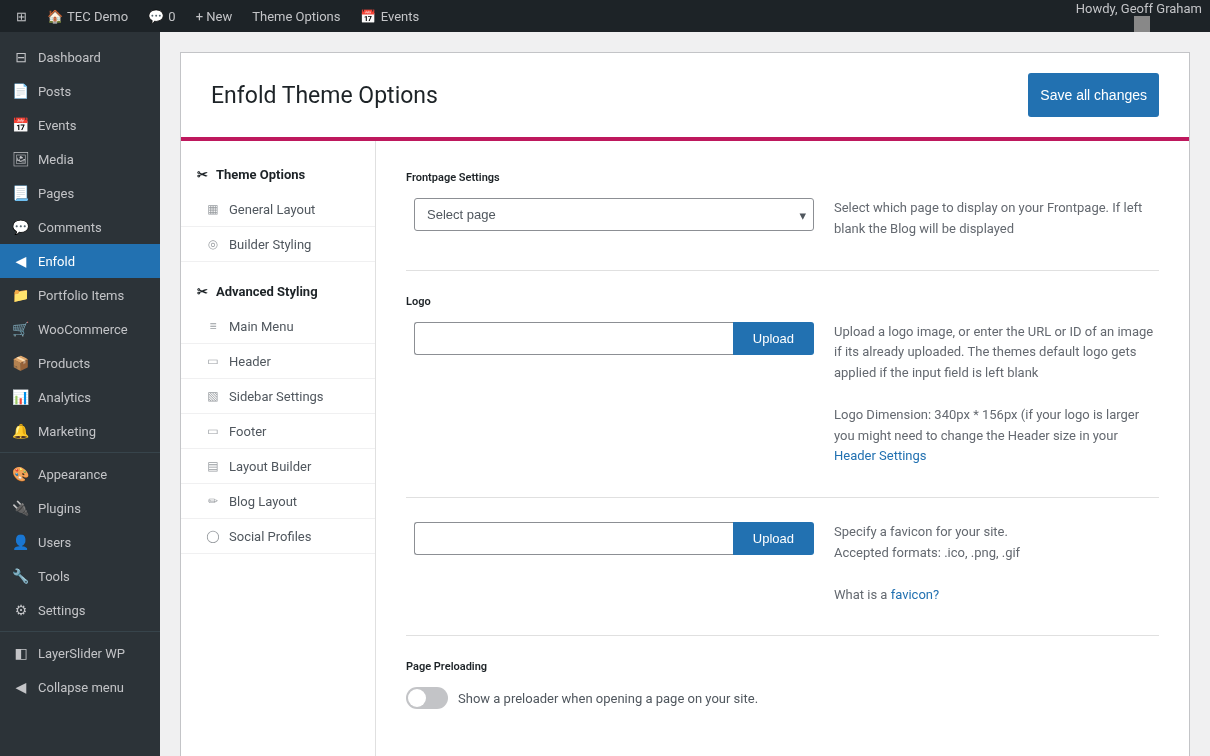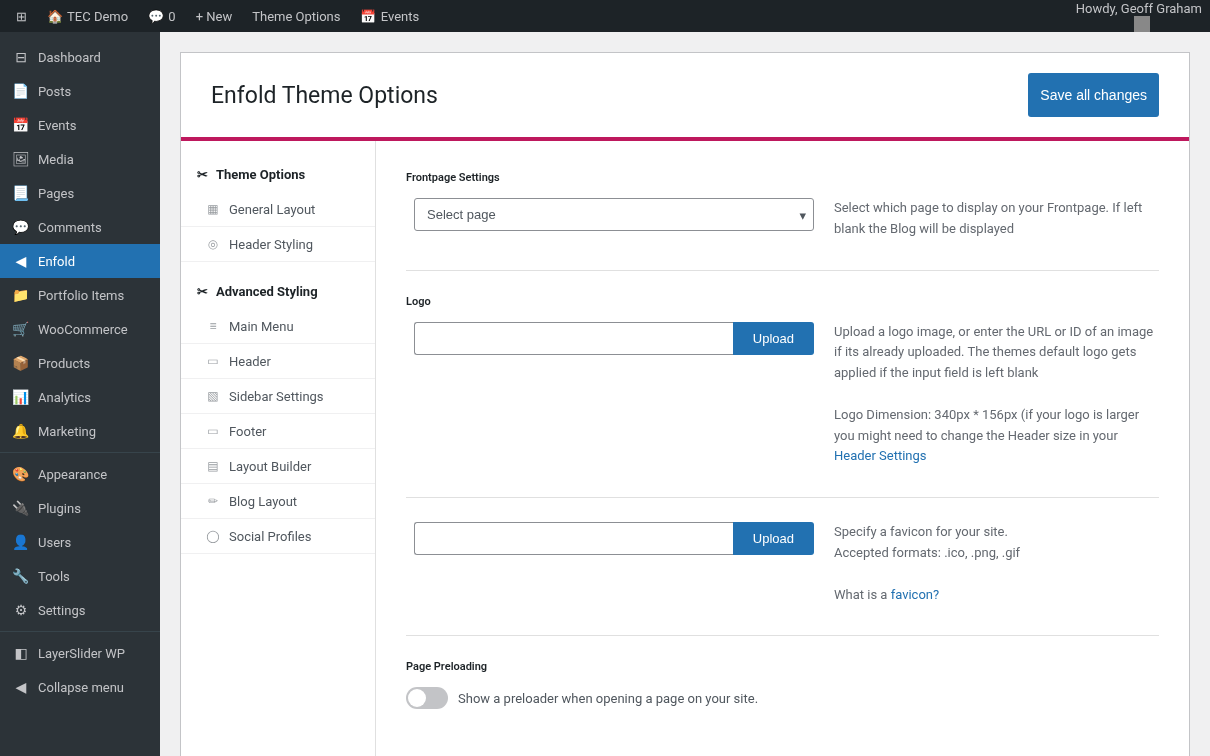--- a/index.html
+++ b/index.html
@@ -394,21 +394,21 @@
           <div class="sub-menu-section-title">
             <span>✂</span>
             <span>Theme Options</span>
           </div>
           <div class="sub-menu-item">
             <span class="sub-menu-icon">▦</span>
             <span>General Layout</span>
           </div>
           <div class="sub-menu-item">
             <span class="sub-menu-icon">◎</span>
-            <span>Header Styling</span>
+            <span>Builder Styling</span>
           </div>
 
           <div class="sub-menu-section-title" style="margin-top:12px;">
             <span>✂</span>
             <span>Advanced Styling</span>
           </div>
           <div class="sub-menu-item">
             <span class="sub-menu-icon">≡</span>
             <span>Main Menu</span>
           </div>

